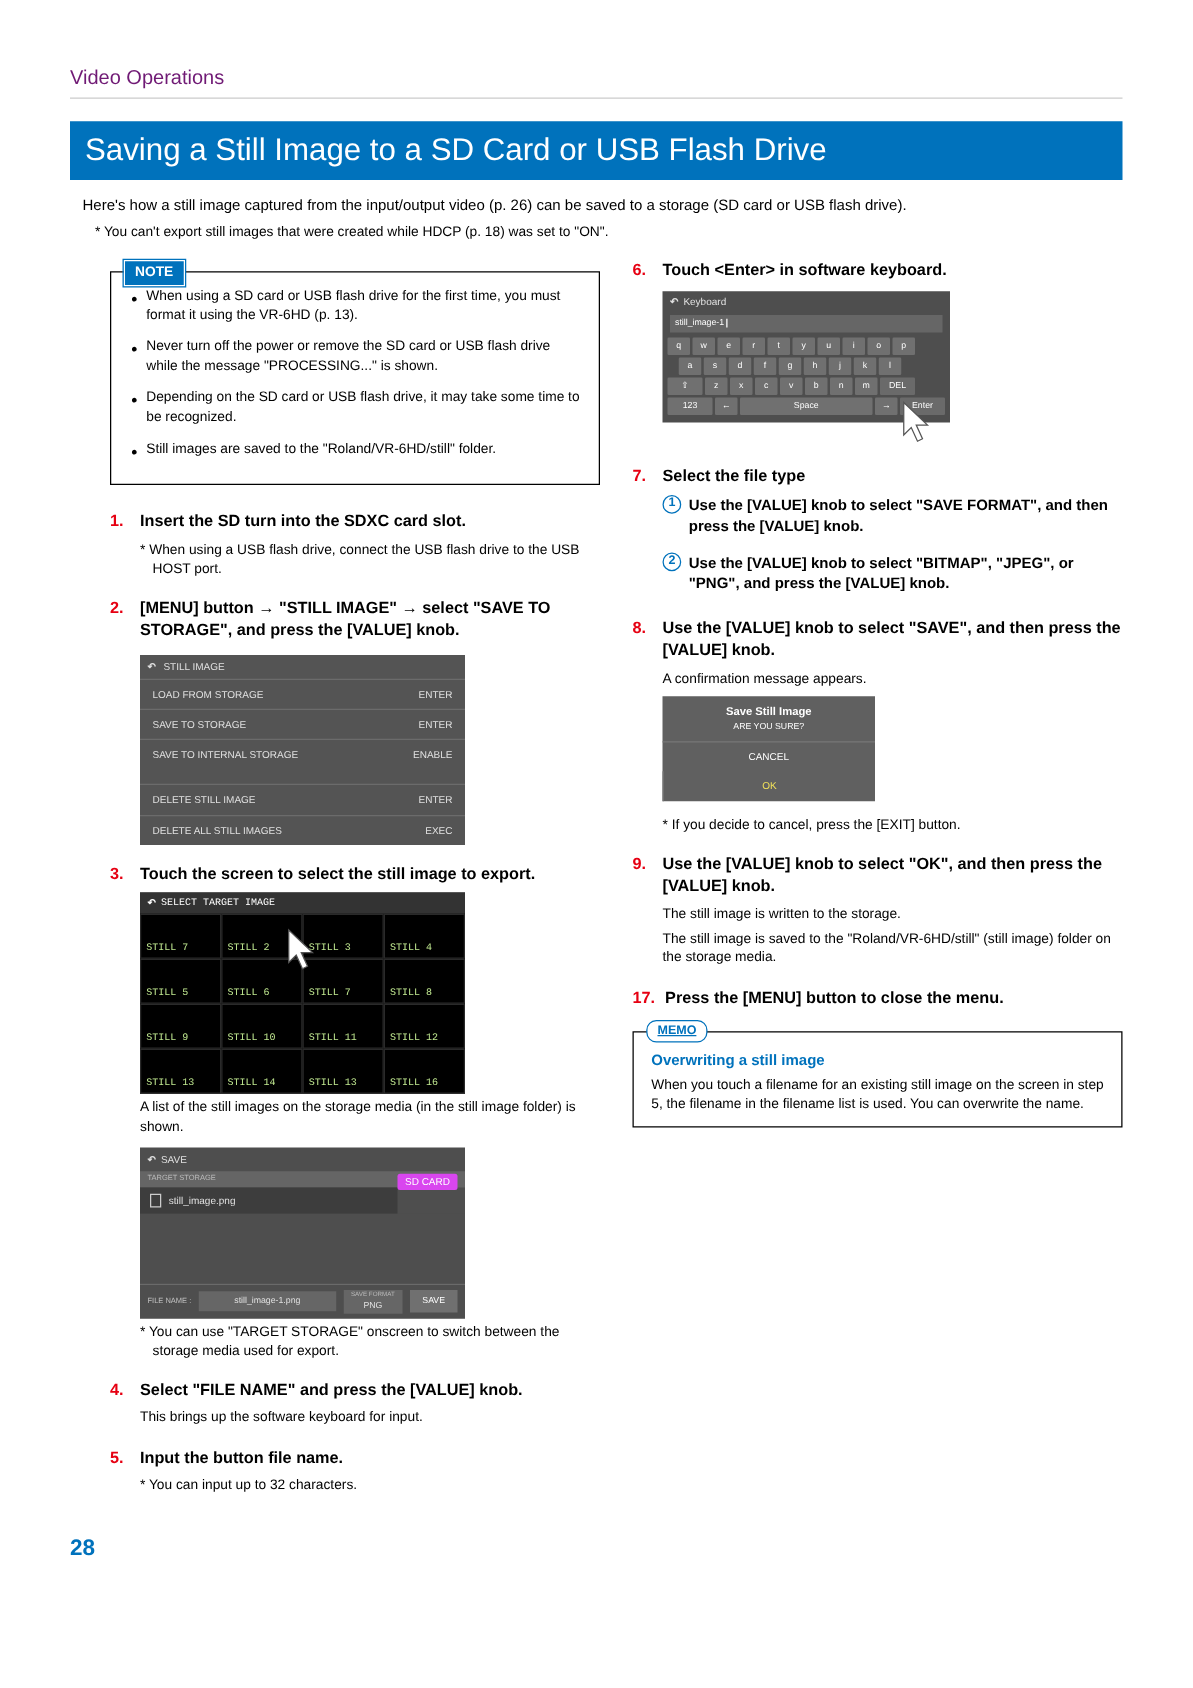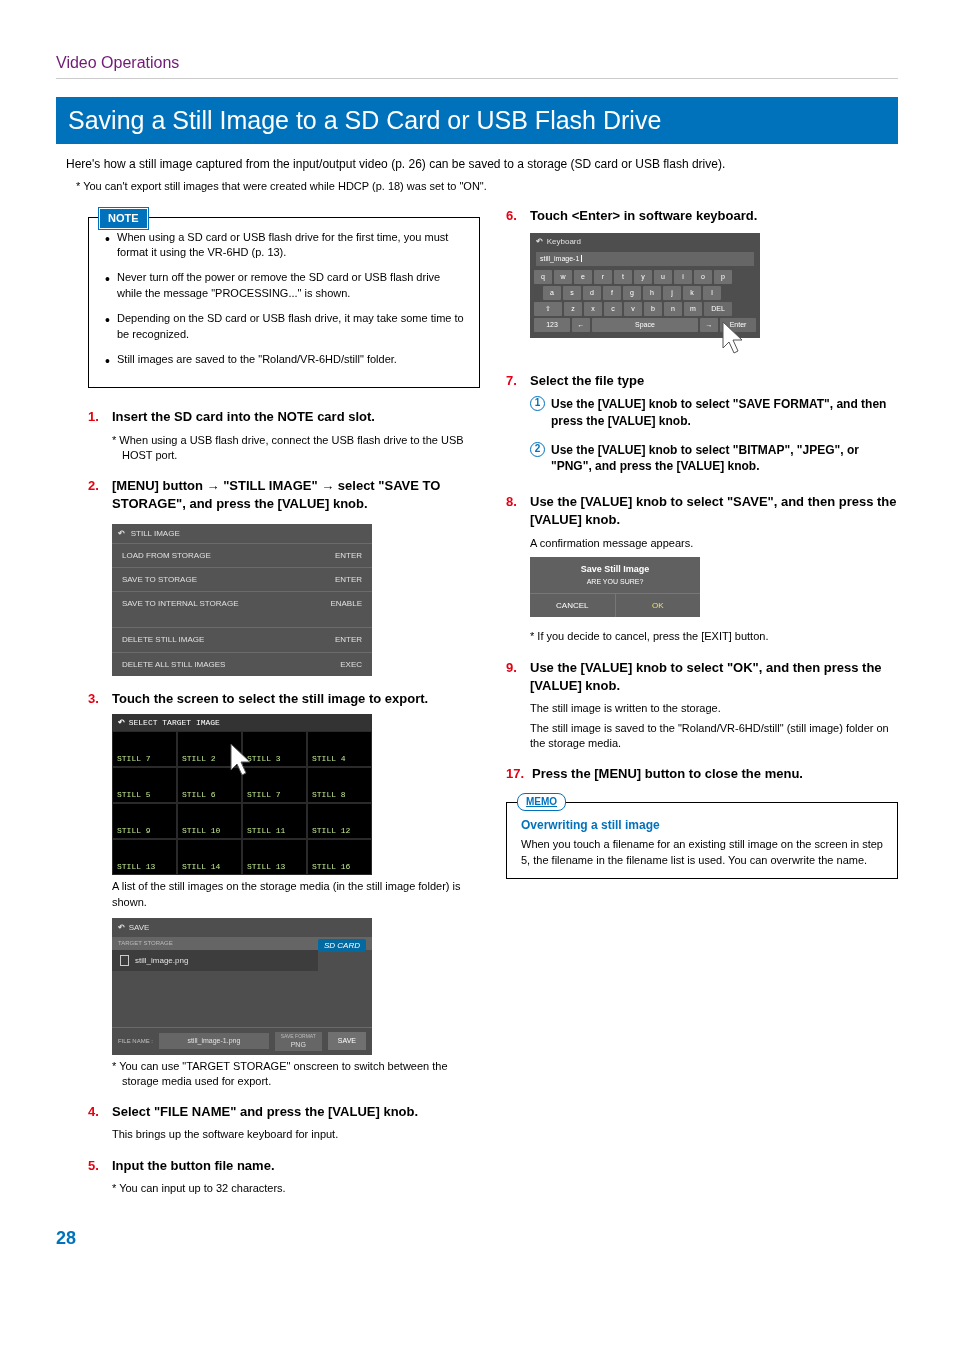--- a/index.html
+++ b/index.html
@@ -30,21 +30,21 @@
   .grid-hdr { color: #fff; font-size: 8px; padding: 3px 6px; background: #333; display:flex; align-items:center; gap:4px;}
   .grid-hdr .back{font-family:Arial;font-weight:bold;}
   .grid-body { display: grid; grid-template-columns: repeat(4, 1fr); }
   .gcell { height: 36px; display: flex; align-items: flex-end; justify-content: flex-start; padding: 2px 4px; border: 1px solid #2a2a2a; }
   .grid-cursor { position: relative; }
   .cursor-svg { position: absolute; top: 28px; left: 114px; pointer-events:none;}
   
   .save-wrap { width: 260px; margin: 8px 0 0 24px; background: #4e4e4e; color: #e0e0e0; font-family: Arial, sans-serif; font-size: 8px; }
   .save-hdr { padding: 4px 6px; display:flex; align-items:center; gap:4px;}
   .save-sub { background: #656565; color: #bbb; font-size: 6px; padding: 2px 6px; }
-  .save-sd { float: right; background: #0369a1; color: #fff; padding: 1px 6px; border-radius: 2px; font-size: 8px; font-style: italic; }
+  .save-sd { float: right; background: #d946ef; color: #fff; padding: 1px 6px; border-radius: 2px; font-size: 8px; }
   .save-file { background: #3d3d3d; padding: 5px 8px; display:flex; align-items:center; gap:6px;text-align:right;}
   .save-blank { height: 56px; background: #4e4e4e; }
   .save-foot { display: flex; align-items: center; padding: 4px 6px; font-size: 7px; gap: 6px; border-top:1px solid #6a6a6a;}
   .save-foot .fn-label { color: #c0c0c0; font-size:6px;}
   .save-foot .fn-val { background: #666; padding: 3px 8px; flex:1; display:flex; justify-content:center;}
   .save-foot .fmt-box { display:flex; flex-direction:column; align-items:center; background:#666; padding:1px 6px;}
   .save-foot .fmt-lbl{font-size:5px;color:#bbb;}
   .save-foot .save-btn { background: #707070; padding: 4px 10px; color:#fff;}
   
   .kb-wrap { width: 230px; margin: 8px 0 8px 24px; background: #4e4e4e; font-family: Arial; position:relative;}
@@ -60,21 +60,21 @@
   .kb-key.enter{background:#6a6a6a;}
   .kb-cursor{position:absolute; bottom:-20px; right:12px;}
   
   .circ { display: inline-flex; width: 15px; height: 15px; border: 1px solid #0072bc; color: #0072bc; border-radius: 50%; align-items: center; justify-content: center; font-size: 10px; font-weight: bold; margin-right: 4px; flex-shrink:0;}
   .sub-circ { display: flex; gap: 2px; margin: 6px 0 2px 24px; font-size: 12px; font-weight: bold; }
   .sub-circ .txt{flex:1;}
   
   .confirm { width: 170px; margin: 6px 0 0 24px; background: #606060; color:#fff; font-family:Arial; font-size:8px; text-align:center;}
   .confirm-hdr{padding:6px 0 2px; font-weight:bold; font-size:9px;}
   .confirm-sub{font-size:7px; padding-bottom:6px; border-bottom:1px solid #777;}
-  .confirm-btns{display:flex;}
+  .confirm-btns{display:flex;flex-direction:column;}
   .confirm-btns div{flex:1; padding:6px 0; font-size:8px;}
   .confirm-btns .ok{color:#f0e05a; border-left:1px solid #777;}
   
   .memo-box { border: 1px solid #000; padding: 14px 14px 10px; position: relative; margin: 18px 0; }
   .memo-label { position: absolute; top: -10px; left: 10px; background: #fff; color: #0072bc; border: 1px solid #0072bc; border-radius: 8px; font-size: 10px; font-weight: bold; padding: 1px 8px; text-decoration: underline; }
   .memo-title { color: #0072bc; font-size: 12px; font-weight: bold; margin-bottom: 4px; }
   .memo-body { font-size: 11px; }
   .page-num { color: #0072bc; font-size: 18px; font-weight: bold; margin-top: 30px; }
   .doc-icon{display:inline-block;width:9px;height:11px;border:1px solid #ccc;position:relative;}
 </style>
@@ -94,21 +94,21 @@
       <ul class="bullets">
         <li>When using a SD card or USB flash drive for the first time, you must format it using the VR-6HD (p. 13).</li>
         <li>Never turn off the power or remove the SD card or USB flash drive while the message "PROCESSING..." is shown.</li>
         <li>Depending on the SD card or USB flash drive, it may take some time to be recognized.</li>
         <li>Still images are saved to the "Roland/VR-6HD/still" folder.</li>
       </ul>
     </div>
 
     <div class="step">
       <span class="step-num">1.</span>
-      <span class="step-body">Insert the SD card into the NOTE card slot.</span>
+      <span class="step-body">Insert the SD turn into the SDXC card slot.</span>
     </div>
     <div class="sub-star">* When using a USB flash drive, connect the USB flash drive to the USB HOST port.</div>
 
     <div class="step">
       <span class="step-num">2.</span>
       <span class="step-body">[MENU] button → "STILL IMAGE" → select "SAVE TO STORAGE", and press the [VALUE] knob.</span>
     </div>
 
     <div class="still-table">
       <div class="still-hdr">

